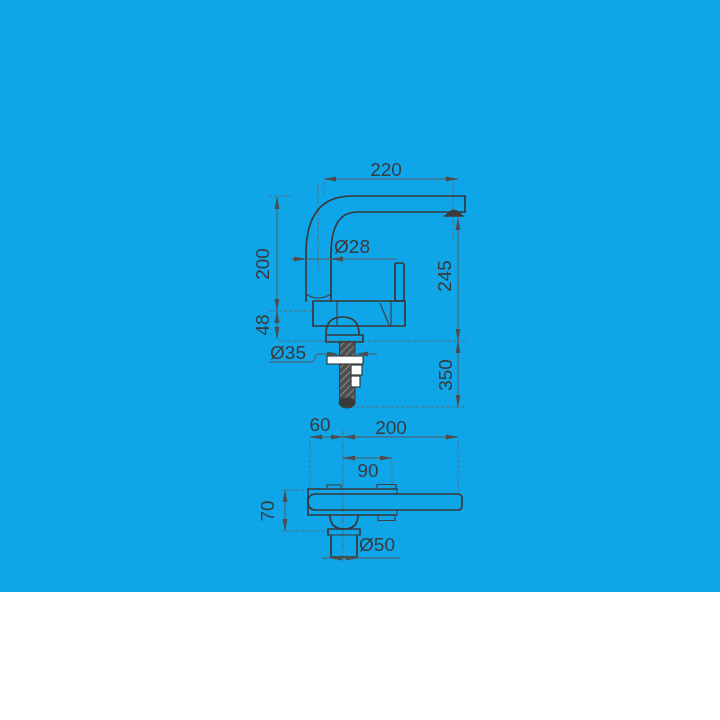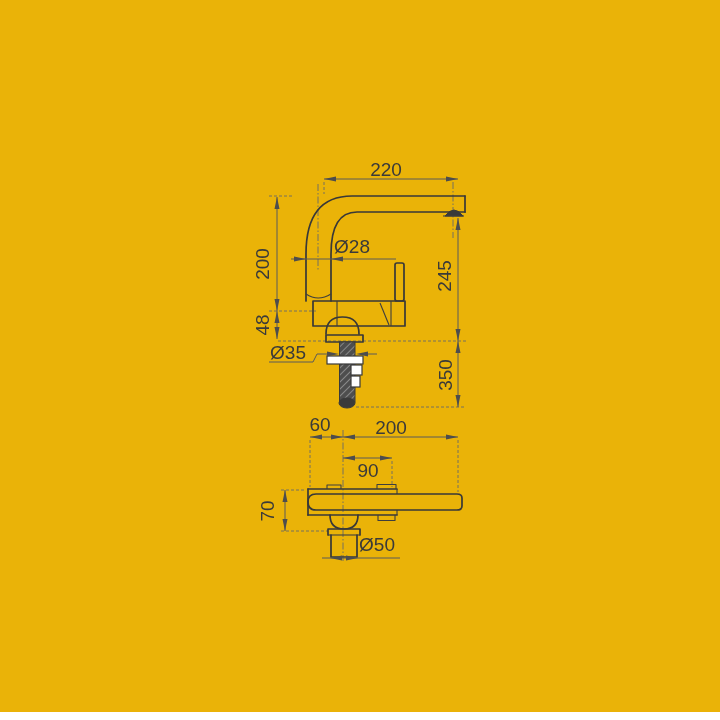--- a/index.html
+++ b/index.html
@@ -7,22 +7,22 @@
     padding: 0;
     background: #ffffff;
     width: 720px;
     height: 720px;
     overflow: hidden;
     font-family: "Liberation Sans", sans-serif;
   }
   .canvas {
     position: relative;
     width: 720px;
-    height: 712px;
-    background: #eab308;
+    height: 592px;
+    background: #0ea5e9;
   }
   svg { position: absolute; left: 0; top: 0; }
 
   .obj     { stroke: #383838; stroke-width: 1.7; fill: none; stroke-linejoin: round; stroke-linecap: round; }
   .obj-thin{ stroke: #3e3e3e; stroke-width: 1.1; fill: none; stroke-linejoin: round; }
   .obj-fill{ fill: #3a3a3a; stroke: #3a3a3a; stroke-width: 1; }
   .white-part { fill: #ffffff; stroke: #3a3a3a; stroke-width: 1.2; }
   .dim     { stroke: #5a5a5a; stroke-width: 1; fill: none; }
   .ext     { stroke: #6a6a6a; stroke-width: 0.9; fill: none; stroke-dasharray: 3 2; }
   .cl      { stroke: #6a6a6a; stroke-width: 0.9; fill: none; stroke-dasharray: 7 2 1.5 2; }

